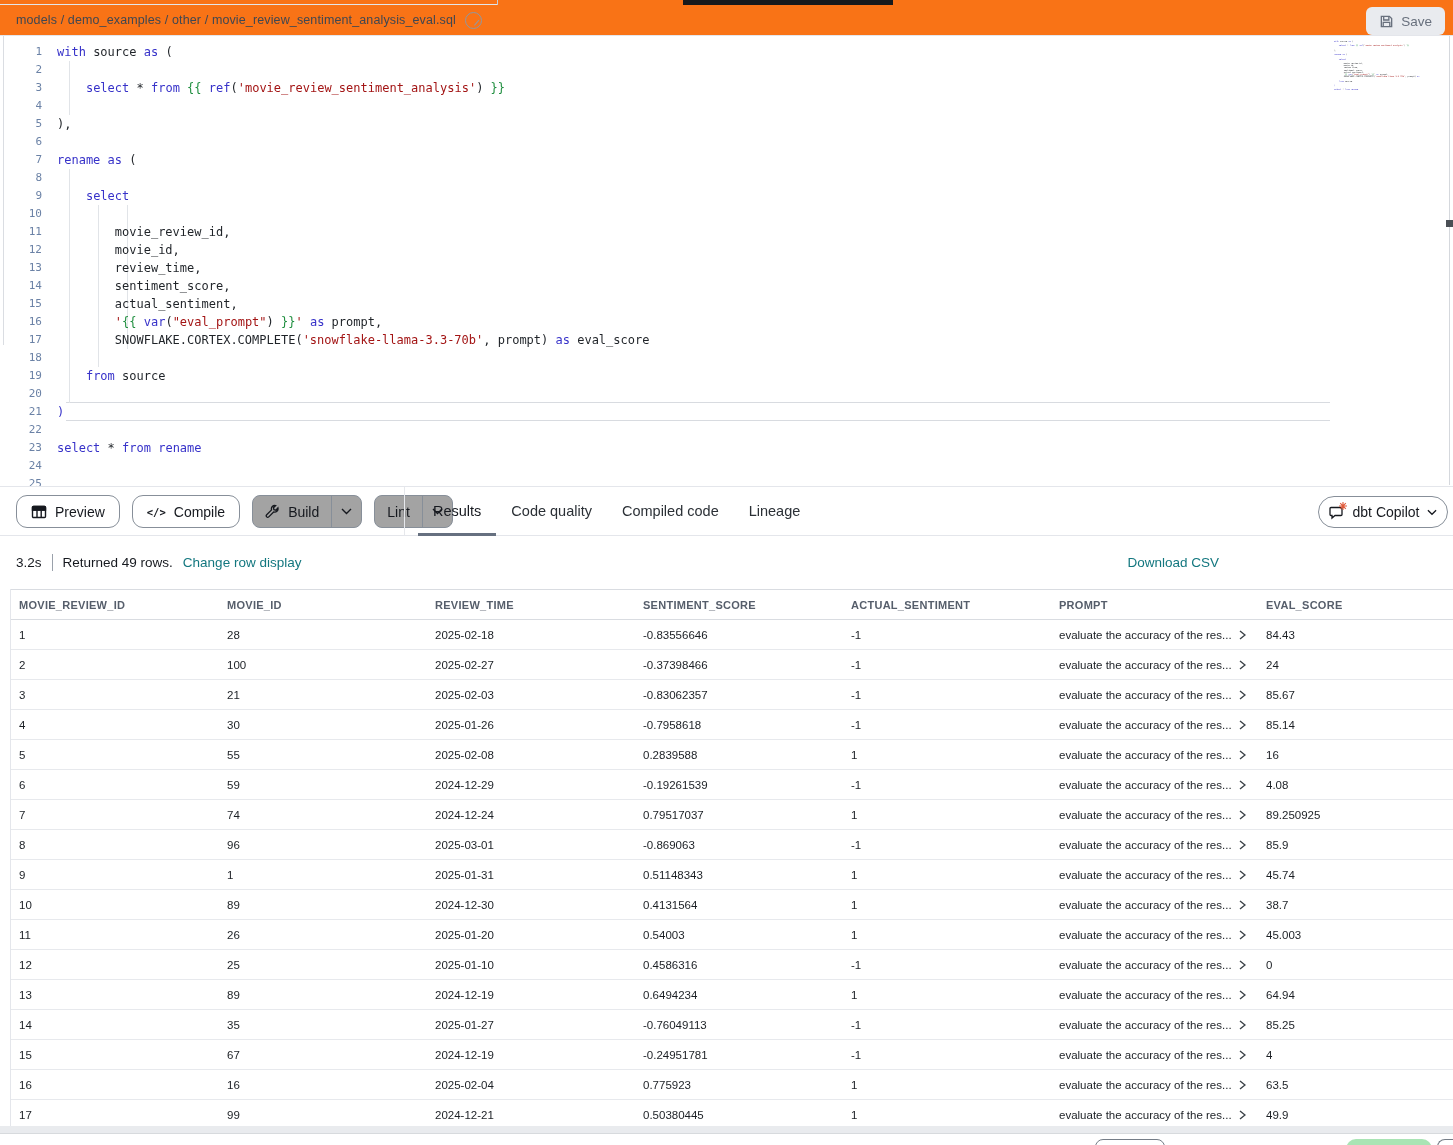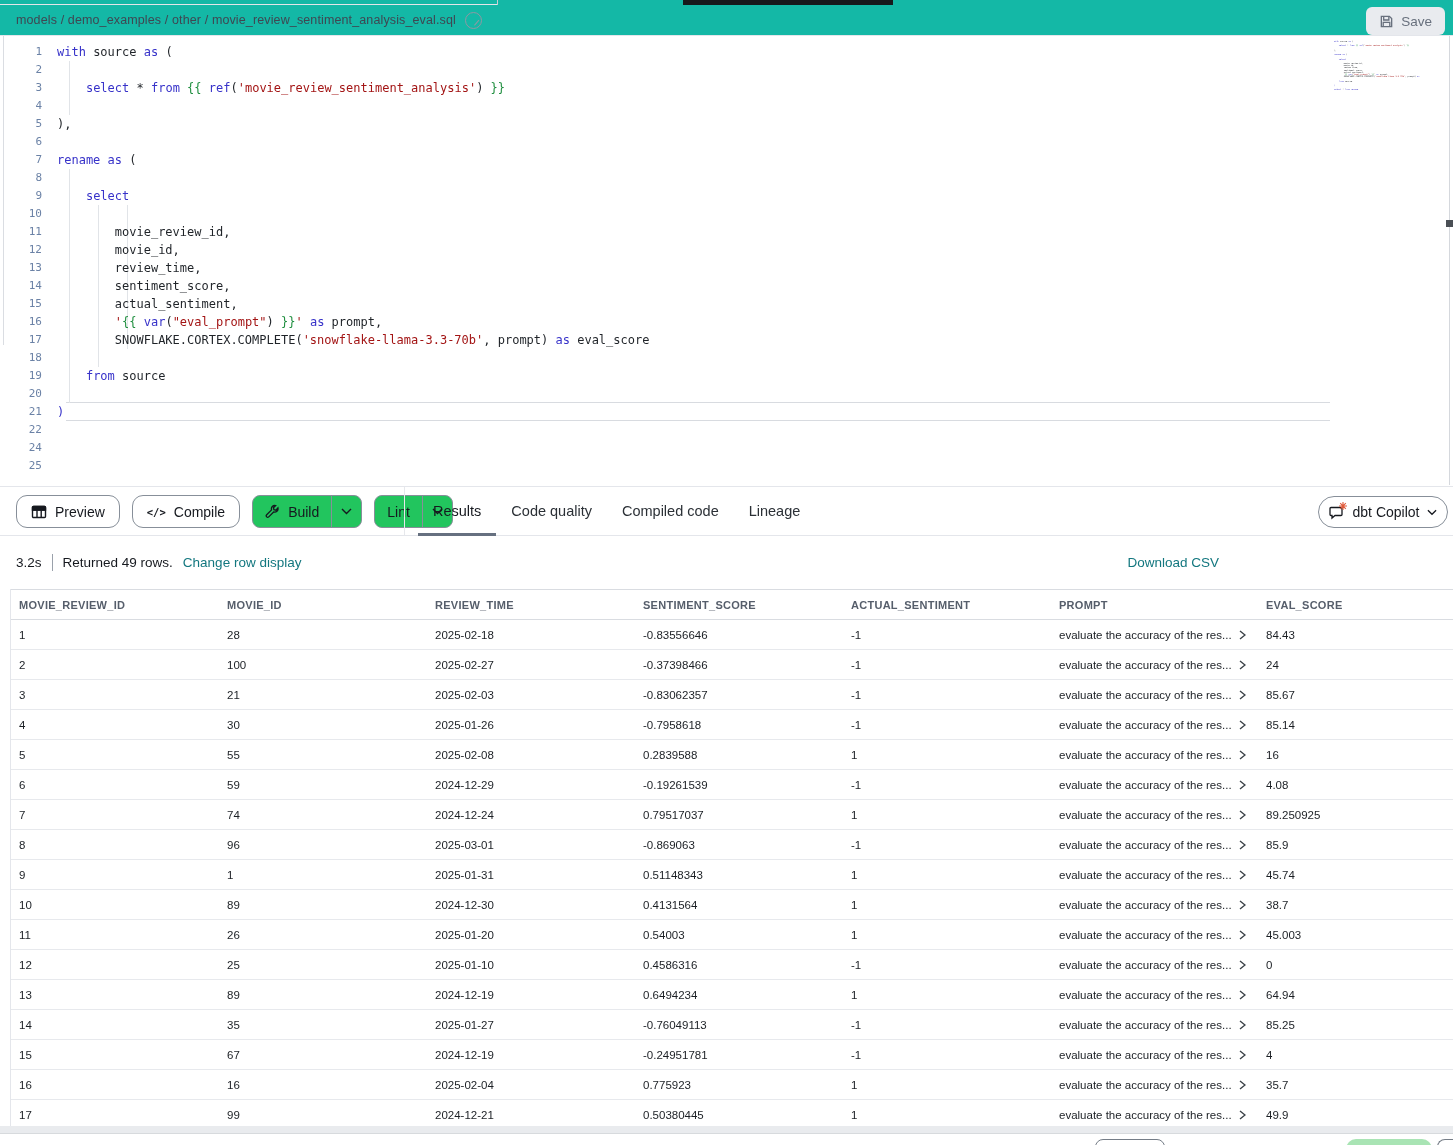--- a/index.html
+++ b/index.html
@@ -1,20 +1,20 @@
 <!DOCTYPE html>
 <html><head>
 <meta charset="utf-8">
 <style>
   * { margin:0; padding:0; box-sizing:border-box; }
   html,body { width:1453px; height:1145px; overflow:hidden; background:#fff;
     font-family:"Liberation Sans", sans-serif; color:#16191f; }
 
   
-  #topbar { position:absolute; left:0; top:0; width:1453px; height:36px; background:#14b8a6; }
+  #topbar { position:absolute; left:0; top:0; width:1453px; height:36px; background:#f97316; }
   #top-black-bar { position:absolute; left:683px; top:0; width:210px; height:5px; background:#17191c; }
   #top-edge-line { position:absolute; left:0; top:4px; width:497px; height:1px; background:#e3e5e9; }
   #top-edge-tick { position:absolute; left:497px; top:0; width:1px; height:5px; background:#c9cdd3; }
   #topbar-inner { position:absolute; left:0; top:5px; width:1453px; height:31px;
      border-bottom:1px solid #e4e6eb; display:flex; align-items:center; padding-left:16px; }
   #breadcrumb { font-size:12.5px; color:#3f4752; letter-spacing:.01em; }
   #format-icon { width:17px; height:17px; border:1.4px solid #8f98a3; border-radius:50%;
      margin-left:9px; position:relative; }
   #format-icon::after { content:""; position:absolute; left:4px; top:4px; width:7px; height:7px;
      border-right:1.4px solid #8f98a3; transform:rotate(40deg); }
@@ -39,21 +39,21 @@
      font-family:"DejaVu Sans Mono", monospace; font-size:2px; line-height:2.2px; white-space:pre; }
   #editor-vscroll { position:absolute; left:1449px; top:0; width:1px; height:449px; background:#d5d8dd; }
   #editor-vthumb { position:absolute; left:1446px; top:184px; width:7px; height:7px; background:#4a4f55; }
 
   
   #toolbar { position:absolute; left:0; top:486px; width:1453px; height:50px; background:#fff;
      border-top:1px solid #e4e6eb; border-bottom:1px solid #e4e6eb; }
   #left-buttons { position:absolute; left:16px; top:8px; display:flex; gap:12px; }
   .btn { height:33px; border:1px solid #878f99; border-radius:11px; background:#fff; color:#16191f;
      font-size:14px; font-family:inherit; display:flex; align-items:center; padding:0 14px; gap:8px; }
-  .split { display:flex; height:33px; border:1px solid #878f99; border-radius:8px; background:#22c55e; overflow:hidden; }
+  .split { display:flex; height:33px; border:1px solid #878f99; border-radius:8px; background:#a3a3a3; overflow:hidden; }
   .split .main { display:flex; align-items:center; gap:8px; padding:0 12px; font-size:14px; }
   .split .caret { width:30px; display:flex; align-items:center; justify-content:center;
      border-left:1px solid #878f99; }
   .icon-compile { font-family:"DejaVu Sans Mono", monospace; font-size:10.5px; font-weight:bold; color:#16191f; }
   #tabs-divider { position:absolute; left:404px; top:0; width:1px; height:48px; background:#e6e8ec; }
   #tabs { position:absolute; left:418px; top:0; height:49px; display:flex; }
   .tab { padding:0 15px; line-height:49px; font-size:14.5px; color:#2b3036; }
   .tab.active { box-shadow:inset 0 -3px 0 #667080; color:#16191f; }
   #copilot-btn { position:absolute; right:5px; top:9px; width:130px; height:32px; border:1px solid #878f99;
      border-radius:16px; background:#fff; display:flex; align-items:center; justify-content:center;
@@ -134,20 +134,21 @@
       <div class="line"><span class="ln">13</span><span class="lc"><span class="tk-pl">        review_time,</span></span></div>
       <div class="line"><span class="ln">14</span><span class="lc"><span class="tk-pl">        sentiment_score,</span></span></div>
       <div class="line"><span class="ln">15</span><span class="lc"><span class="tk-pl">        actual_sentiment,</span></span></div>
       <div class="line"><span class="ln">16</span><span class="lc"><span class="tk-pl">        </span><span class="tk-str">'</span><span class="tk-jj">{{</span><span class="tk-pl"> </span><span class="tk-kw">var</span><span class="tk-pl">(</span><span class="tk-str">"eval_prompt"</span><span class="tk-pl">) </span><span class="tk-jj">}}</span><span class="tk-str">'</span><span class="tk-pl"> </span><span class="tk-kw">as</span><span class="tk-pl"> prompt,</span></span></div>
       <div class="line"><span class="ln">17</span><span class="lc"><span class="tk-pl">        SNOWFLAKE.CORTEX.COMPLETE(</span><span class="tk-str">'snowflake-llama-3.3-70b'</span><span class="tk-pl">, prompt) </span><span class="tk-kw">as</span><span class="tk-pl"> eval_score</span></span></div>
       <div class="line"><span class="ln">18</span><span class="lc"></span></div>
       <div class="line"><span class="ln">19</span><span class="lc"><span class="tk-pl">    </span><span class="tk-kw">from</span><span class="tk-pl"> source</span></span></div>
       <div class="line"><span class="ln">20</span><span class="lc"></span></div>
       <div class="line"><span class="ln">21</span><span class="lc"><span class="tk-kw">)</span></span></div>
       <div class="line"><span class="ln">22</span><span class="lc"></span></div>
+      <div class="line"><span class="ln">23</span><span class="lc"><span class="tk-kw">select</span><span class="tk-pl"> * </span><span class="tk-kw">from</span><span class="tk-pl"> </span><span class="tk-kw">rename</span></span></div>
       <div class="line"><span class="ln">24</span><span class="lc"></span></div>
       <div class="line"><span class="ln">25</span><span class="lc"></span></div>
     </div>
   <div id="minimap"><div><span class="tk-kw">with</span><span class="tk-pl"> source </span><span class="tk-kw">as</span><span class="tk-pl"> (</span></div><div>&nbsp;</div><div><span class="tk-pl">    </span><span class="tk-kw">select</span><span class="tk-pl"> * </span><span class="tk-kw">from</span><span class="tk-pl"> </span><span class="tk-jj">{{</span><span class="tk-pl"> </span><span class="tk-kw">ref</span><span class="tk-pl">(</span><span class="tk-str">'movie_review_sentiment_analysis'</span><span class="tk-pl">) </span><span class="tk-jj">}}</span></div><div>&nbsp;</div><div><span class="tk-pl">),</span></div><div>&nbsp;</div><div><span class="tk-kw">rename</span><span class="tk-pl"> </span><span class="tk-kw">as</span><span class="tk-pl"> (</span></div><div>&nbsp;</div><div><span class="tk-pl">    </span><span class="tk-kw">select</span></div><div>&nbsp;</div><div><span class="tk-pl">        movie_review_id,</span></div><div><span class="tk-pl">        movie_id,</span></div><div><span class="tk-pl">        review_time,</span></div><div><span class="tk-pl">        sentiment_score,</span></div><div><span class="tk-pl">        actual_sentiment,</span></div><div><span class="tk-pl">        </span><span class="tk-str">'</span><span class="tk-jj">{{</span><span class="tk-pl"> </span><span class="tk-kw">var</span><span class="tk-pl">(</span><span class="tk-str">"eval_prompt"</span><span class="tk-pl">) </span><span class="tk-jj">}}</span><span class="tk-str">'</span><span class="tk-pl"> </span><span class="tk-kw">as</span><span class="tk-pl"> prompt,</span></div><div><span class="tk-pl">        SNOWFLAKE.CORTEX.COMPLETE(</span><span class="tk-str">'snowflake-llama-3.3-70b'</span><span class="tk-pl">, prompt) </span><span class="tk-kw">as</span><span class="tk-pl"> eval_score</span></div><div>&nbsp;</div><div><span class="tk-pl">    </span><span class="tk-kw">from</span><span class="tk-pl"> source</span></div><div>&nbsp;</div><div><span class="tk-kw">)</span></div><div>&nbsp;</div><div><span class="tk-kw">select</span><span class="tk-pl"> * </span><span class="tk-kw">from</span><span class="tk-pl"> </span><span class="tk-kw">rename</span></div><div>&nbsp;</div><div>&nbsp;</div></div>
   <div id="editor-vscroll"></div>
   <div id="editor-vthumb"></div>
 </div>
 
 <div id="toolbar">
   <div id="left-buttons">
@@ -488,21 +489,21 @@
         <div>0.775923</div>
         <div>1</div>
         <div class="prompt-cell">
           <span>evaluate the accuracy of the res...</span>
           <span class="prompt-expand">
   <svg width="7" height="10" viewBox="0 0 7 10" fill="none" stroke="#3a4046" stroke-width="1.4">
               <path d="M1 1l5 4-5 4"></path>
             </svg>
           </span>
         </div>
-        <div>35.7</div>
+        <div>63.5</div>
       </div>
       <div class="tr row">
         <div>17</div>
         <div>99</div>
         <div>2024-12-21</div>
         <div>0.50380445</div>
         <div>1</div>
         <div class="prompt-cell">
           <span>evaluate the accuracy of the res...</span>
           <span class="prompt-expand">

